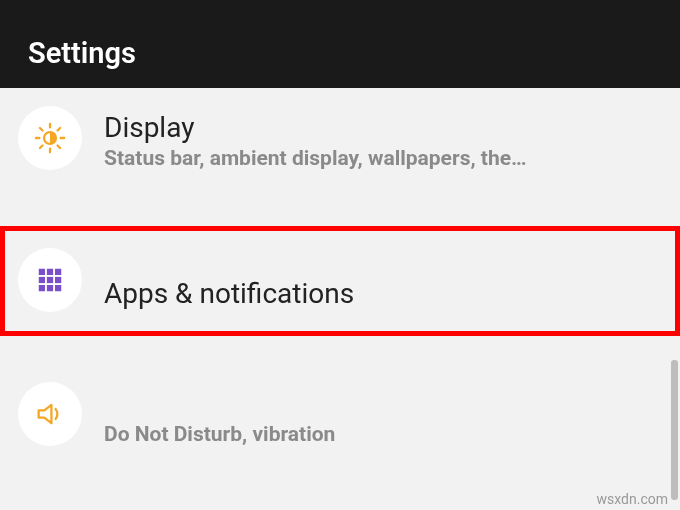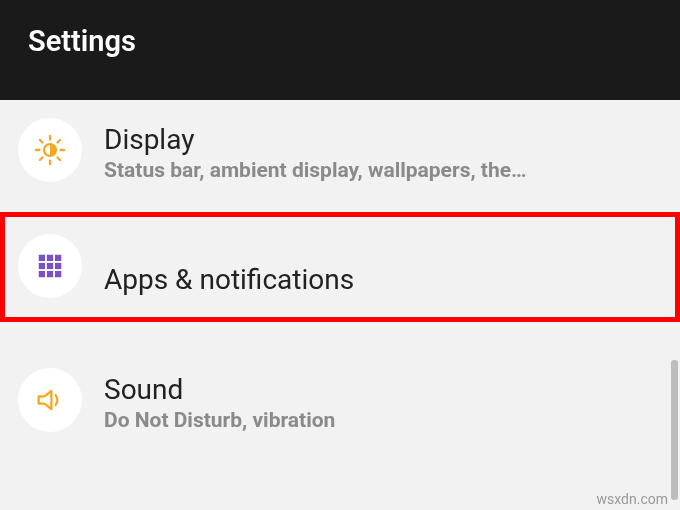--- a/index.html
+++ b/index.html
@@ -6,23 +6,23 @@
     body {
       width: 680px;
       height: 510px;
       font-family: -apple-system, BlinkMacSystemFont, "Segoe UI", Roboto, sans-serif;
       background: #f2f2f2;
       overflow: hidden;
       position: relative;
     }
     .header {
       background: #1a1a1a;
-      height: 100px;
+      height: 88px;
       display: flex;
-      align-items: center;
+      align-items: flex-end;
       padding: 0 28px 18px 28px;
     }
     .header-title {
       color: #fff;
       font-size: 29px;
       font-weight: 600;
     }
     .list {
       padding-top: 0;
     }
@@ -30,20 +30,21 @@
       display: flex;
       align-items: flex-end;
       padding: 22px 18px 24px 18px;
       gap: 22px;
       position: relative;
       background: #f2f2f2;
     }
     .item.highlighted {
       outline: 5px solid #ff0000;
       outline-offset: -5px;
+      margin-top: 26px;
       margin-bottom: 26px;
     }
     .item.first {
       padding-top: 18px;
       padding-bottom: 30px;
     }
     .item.third {
       padding-top: 20px;
       padding-bottom: 24px;
     }
@@ -146,21 +147,20 @@
   </div>
 
   <div class="item third">
     <div class="icon-wrap">
       <svg width="34" height="34" viewBox="0 0 24 24" fill="none">
         <path d="M4 9.5 L4 14.5 L8 14.5 L13 18.5 L13 5.5 L8 9.5 Z" stroke="#f5a623" stroke-width="1.6" stroke-linejoin="round"></path>
         <path d="M16 8.5 Q18.5 12 16 15.5" stroke="#f5a623" stroke-width="1.6" stroke-linecap="round" fill="none"></path>
       </svg>
     </div>
     <div class="item-text">
-      <div class="item-title">Sound</div>
       <div class="item-subtitle">Do Not Disturb, vibration</div>
     </div>
   </div>
 
 </div>
 
 <div class="scrollbar"></div>
 
 <div class="watermark">wsxdn.com</div>
 

